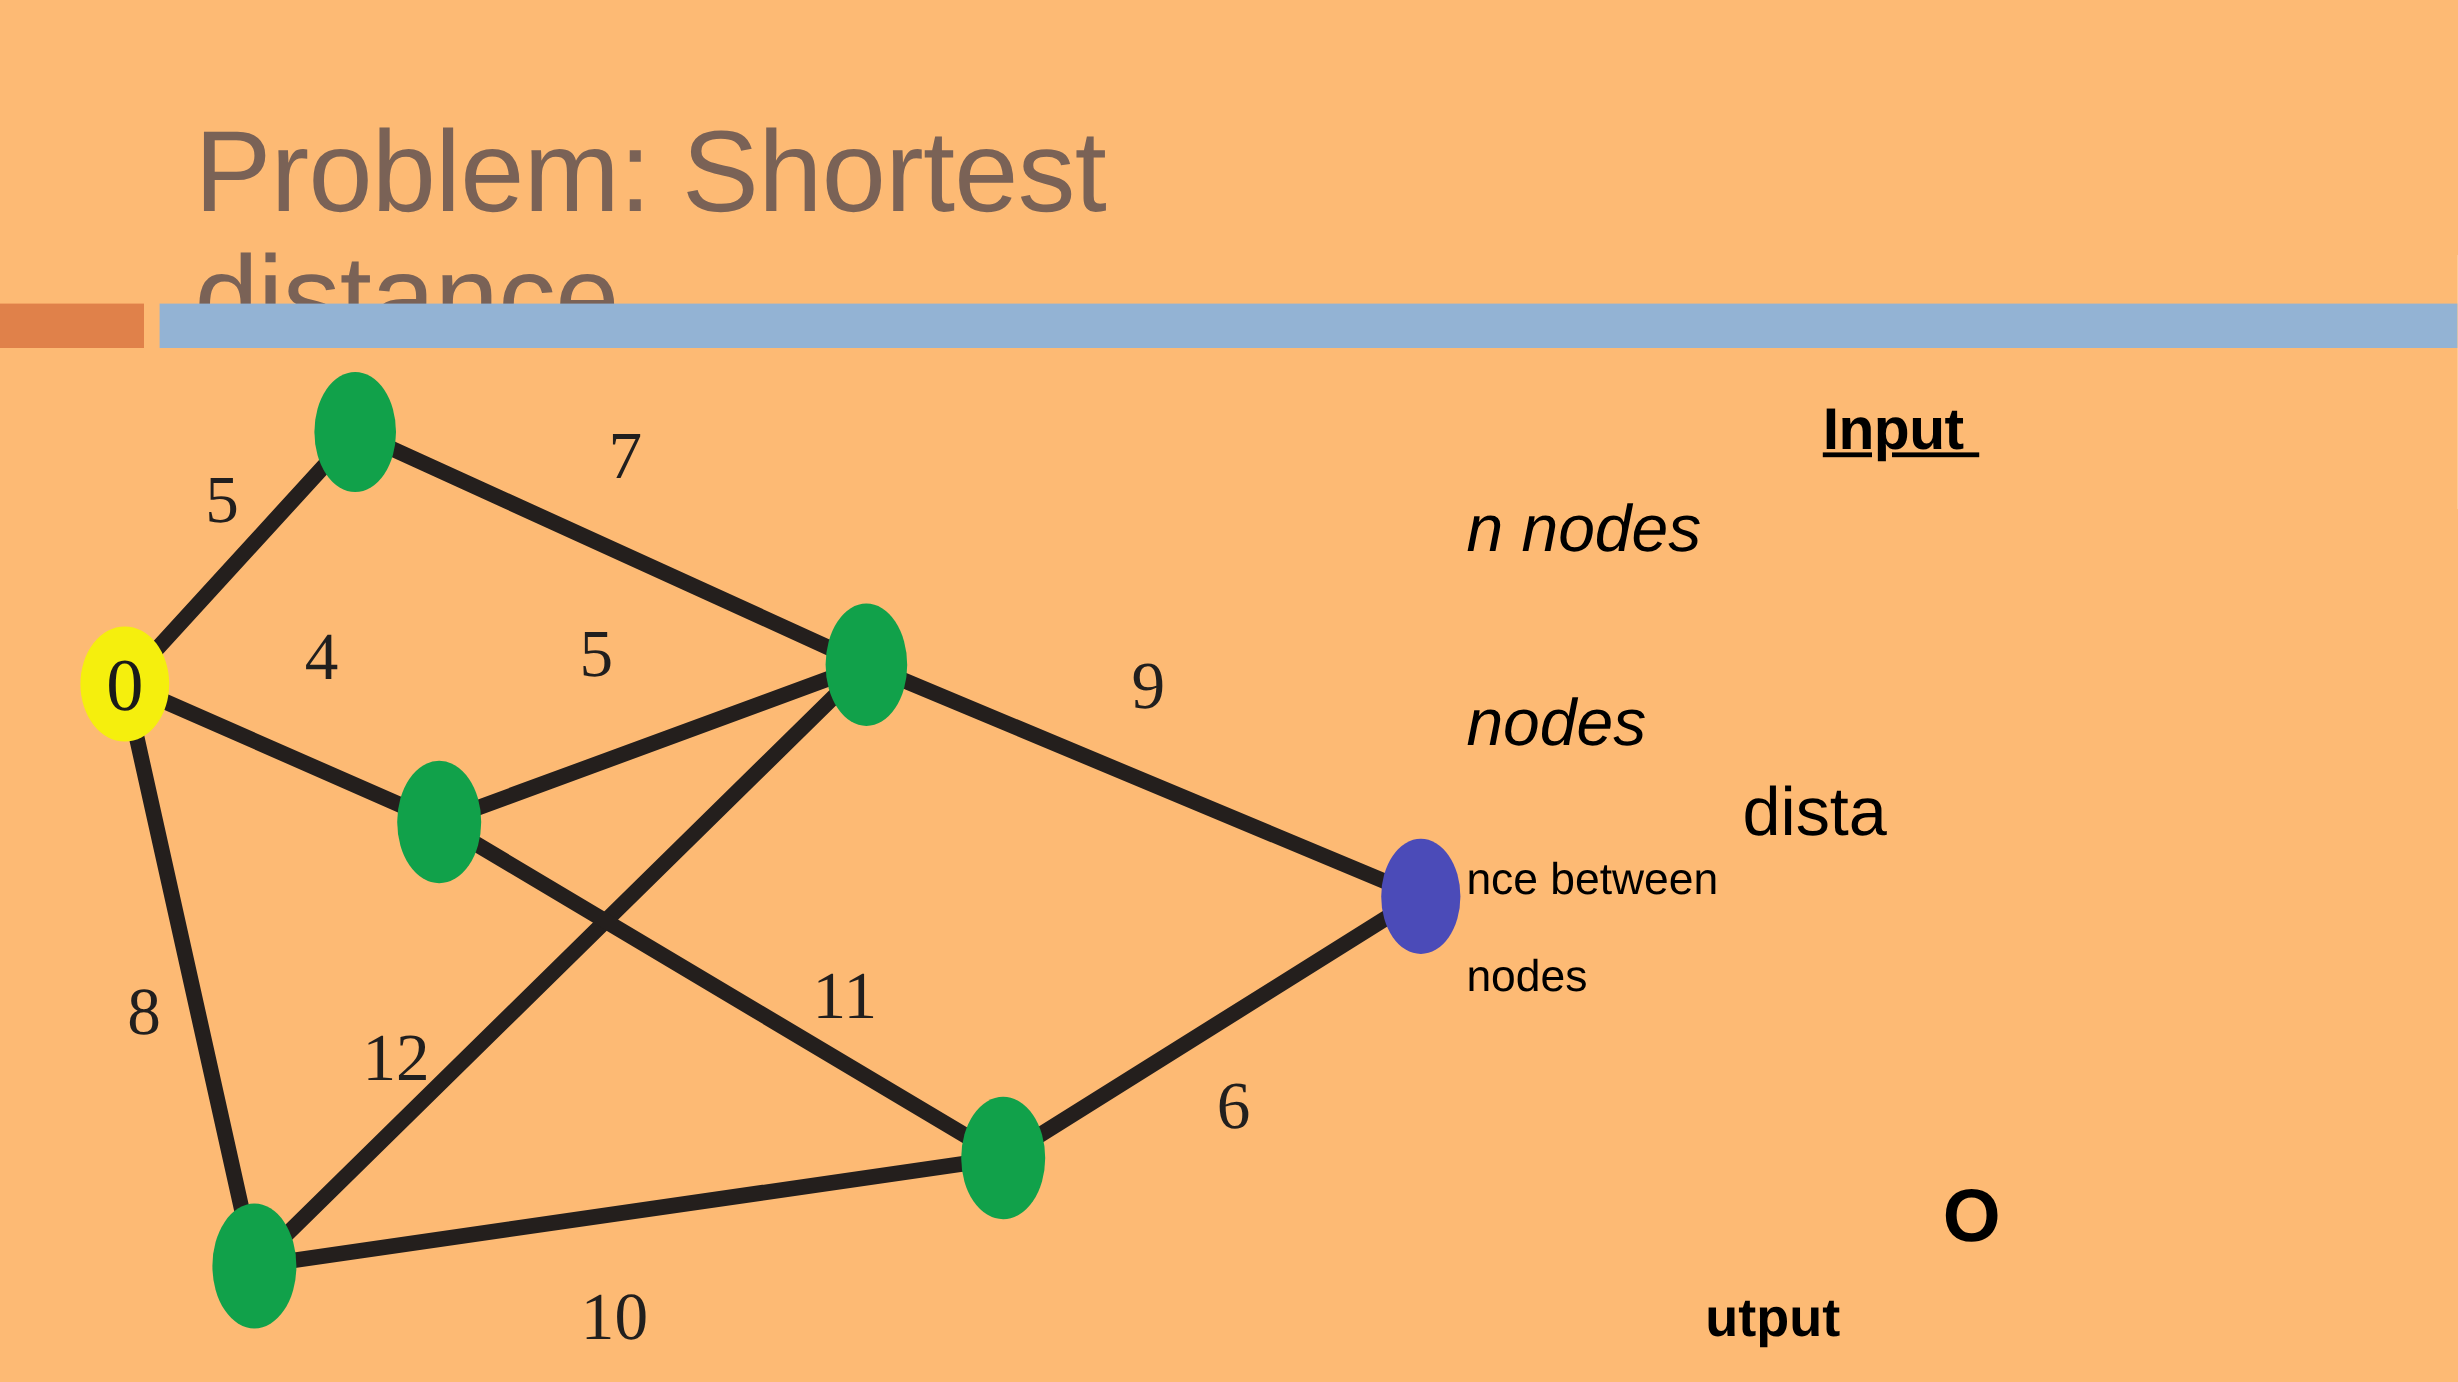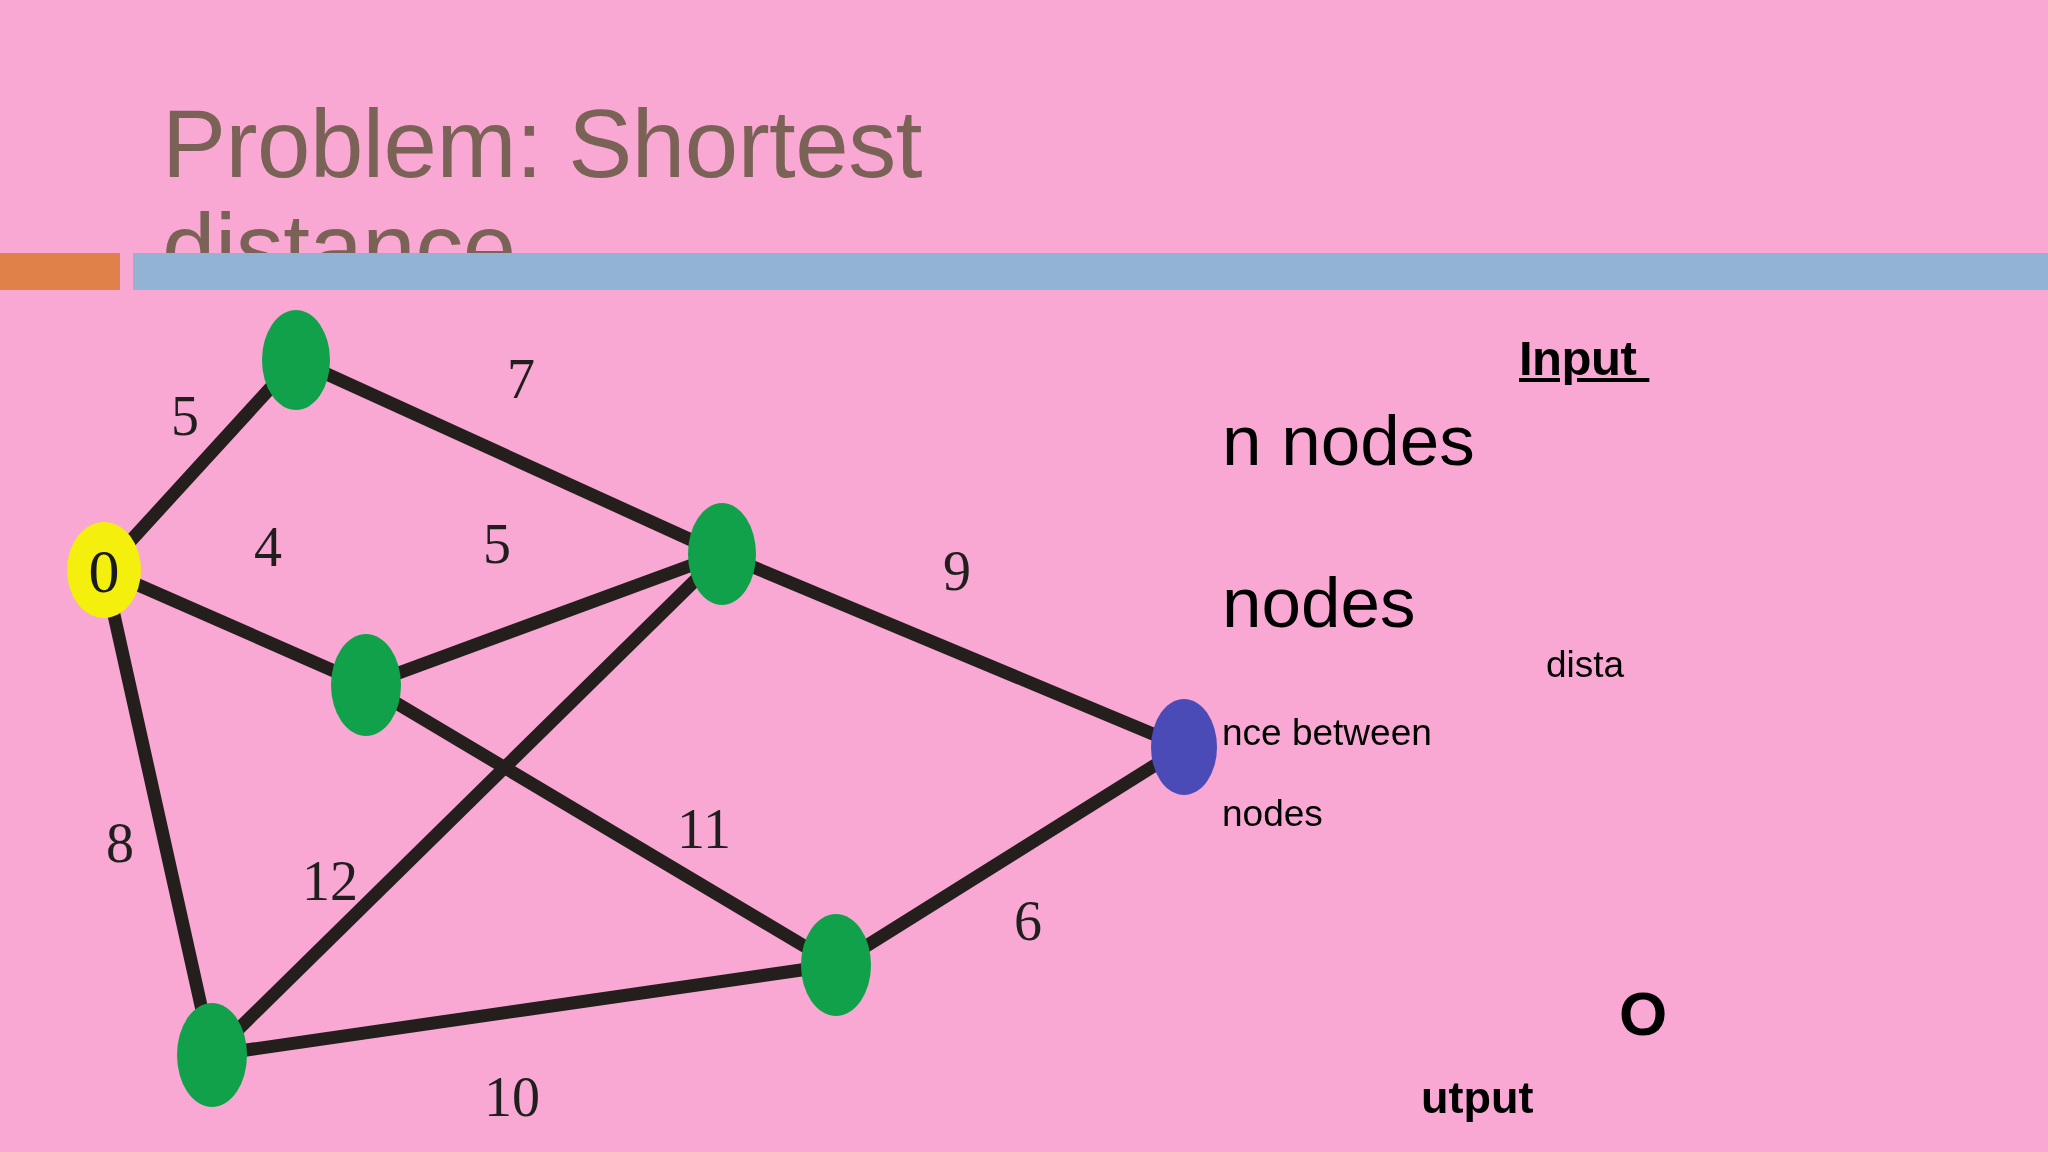--- a/index.html
+++ b/index.html
@@ -3,21 +3,21 @@
 <meta charset="utf-8">
 <style>
   html,body{margin:0;padding:0;}
   body{
     width:2048px;height:1152px;
     background:#ffffff;
     font-family:"Liberation Sans", sans-serif;
     overflow:hidden;
     position:relative;
   }
-  .slide{position:absolute;inset:0;background:#f9a8d4;overflow:hidden;}
+  .slide{position:absolute;inset:0;background:#fdba74;overflow:hidden;}
 
   
   .title{
     position:absolute;
     left:162px; top:92px;
     width:1100px;
     font-size:96px;
     line-height:1.08;
     color:#7a6256;
     font-weight:400;
@@ -65,26 +65,27 @@
   .rt-input{
     left:1519px; top:330px;
     font-size:49px;
     font-weight:bold;
     text-decoration:underline;
     letter-spacing:-0.5px;
     text-align:center;
   }
   .rt-body1{
     left:1222px; top:400px;
-    font-size:71px;
+    font-size:55px;
     line-height:81px;
+    font-style:italic;
   }
   .rt-dista{
-    left:1546px; top:644px;
-    font-size:37px;
+    left:1452px; top:644px;
+    font-size:57px;
     text-align:center;
   }
   .rt-body2{
     left:1222px; top:692px;
     font-size:37px;
     line-height:81px;
   }
   .rt-o{
     left:1619px; top:978px;
     font-size:62px;

